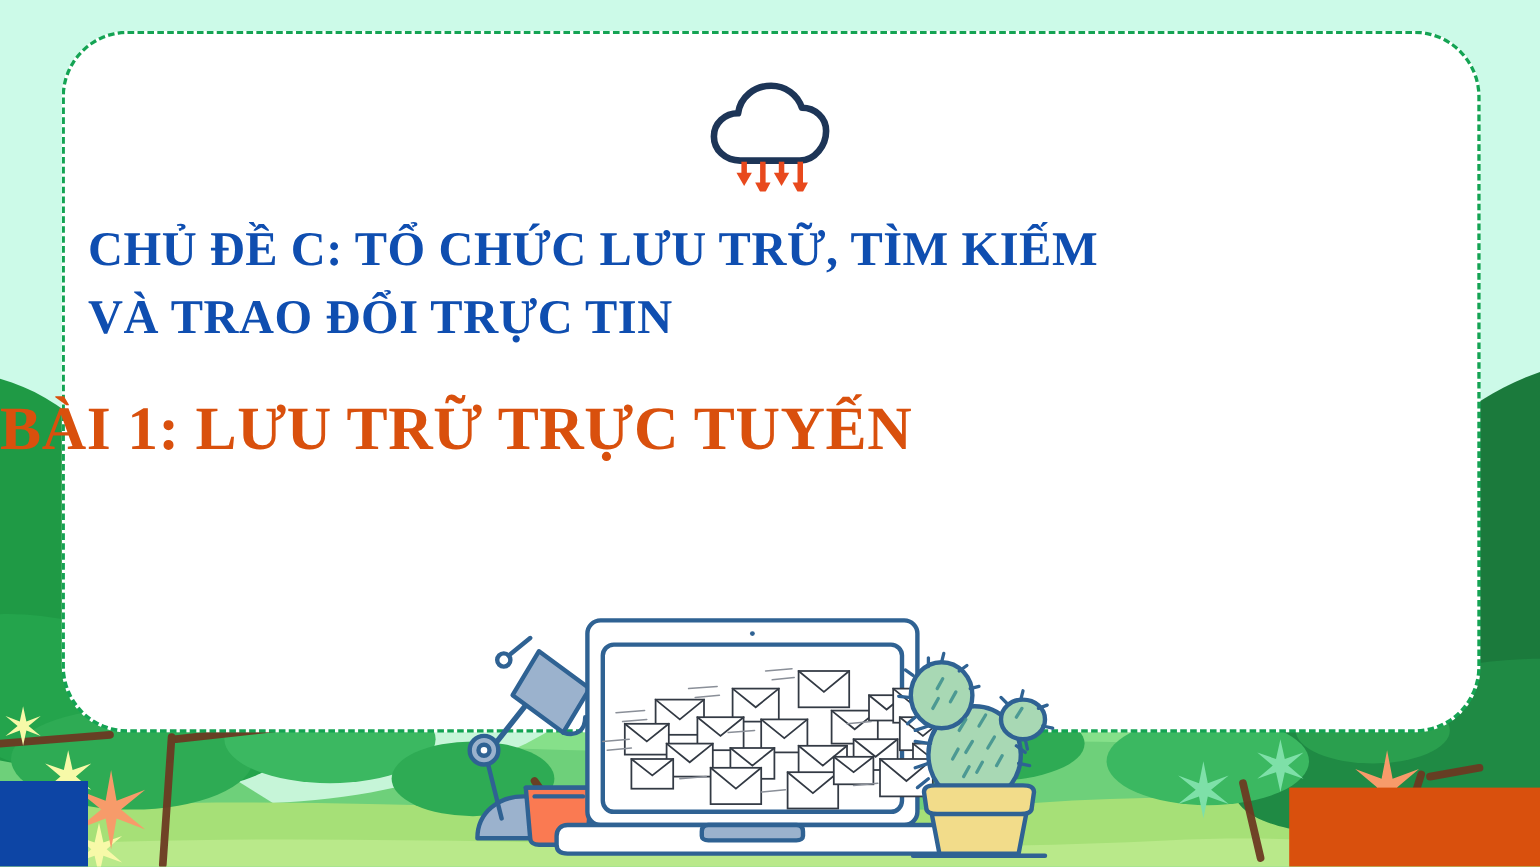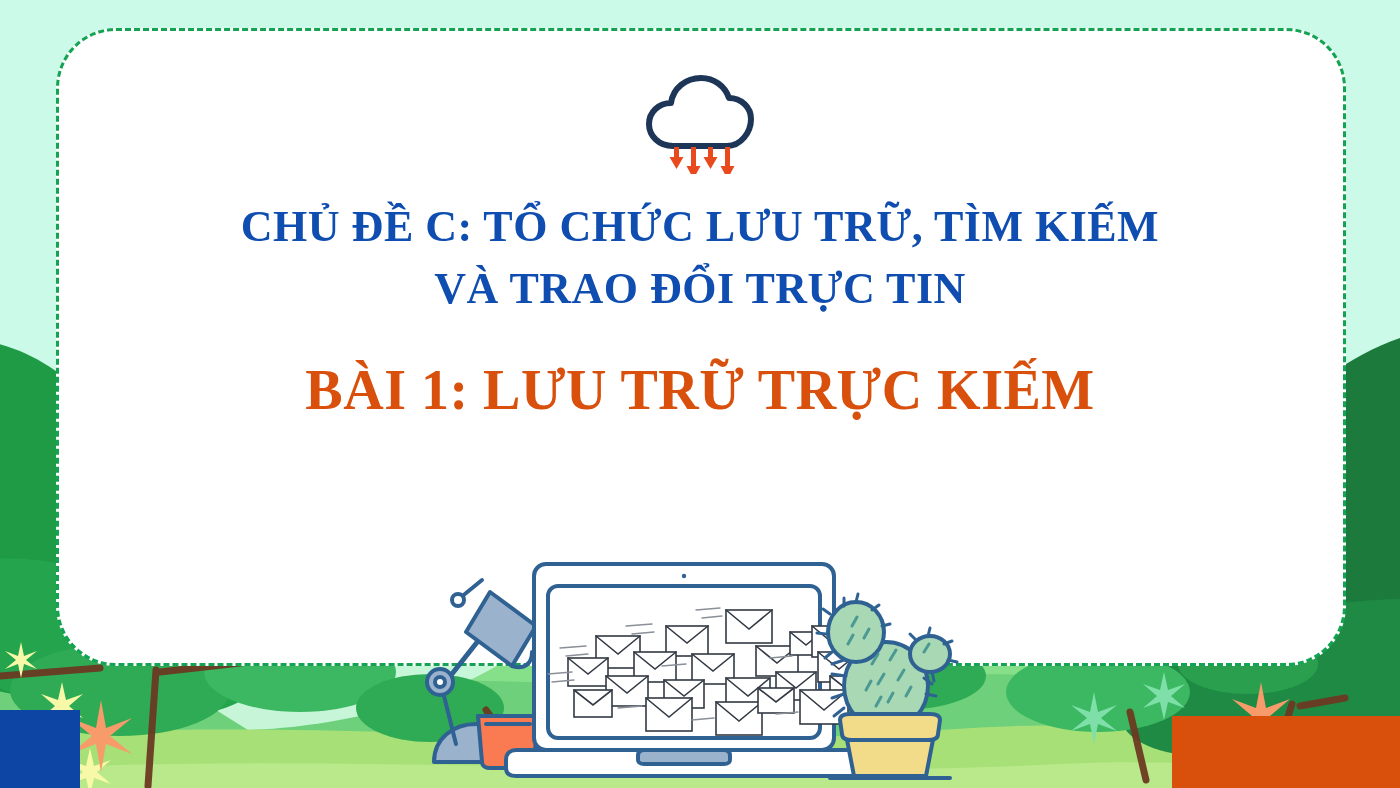--- a/index.html
+++ b/index.html
@@ -33,21 +33,21 @@
   
   .cloud-icon{
     position:absolute; left:50%; top:74px; transform:translateX(-50%);
     width:130px; height:100px; z-index:6;
   }
   .cloud-icon svg{ display:block; width:130px; height:100px; }
 
   
   .titles{
     position:absolute; left:0; right:0; top:196px;
-    text-align:center; z-index:6;
+    text-align:left; z-index:6;
   }
   .title-main{
     color:#0f4eb0;
     font-weight:bold;
     font-size:44px;
     line-height:1.42;
     letter-spacing:0.5px;
     padding:0 80px;
   }
   .title-sub{
@@ -167,21 +167,21 @@
         </g>
       </g>
     </svg>
   </div>
 
   <div class="titles">
     <div class="title-main">
       <div>CHỦ ĐỀ C: TỔ CHỨC LƯU TRỮ, TÌM KIẾM</div>
       <div>VÀ TRAO ĐỔI TRỰC TIN</div>
     </div>
-    <div class="title-sub">BÀI 1: LƯU TRỮ TRỰC KIẾM</div>
+    <div class="title-sub">BÀI 1: LƯU TRỮ TRỰC TUYẾN</div>
   </div>
 
   <div class="desk-illo">
     <svg viewBox="0 0 560 240" xmlns="http://www.w3.org/2000/svg">
       <g stroke="#2f6293" stroke-width="4" stroke-linejoin="round" stroke-linecap="round">
 
         <g>
           <path d="M14 214 C 14 190, 34 176, 56 176 C 78 176, 96 190, 96 214 Z" fill="#9bb2cd"></path>
           <path d="M36 196 L22 140" fill="none"></path>
           <path d="M24 136 L62 88" fill="none" stroke-width="5"></path>

